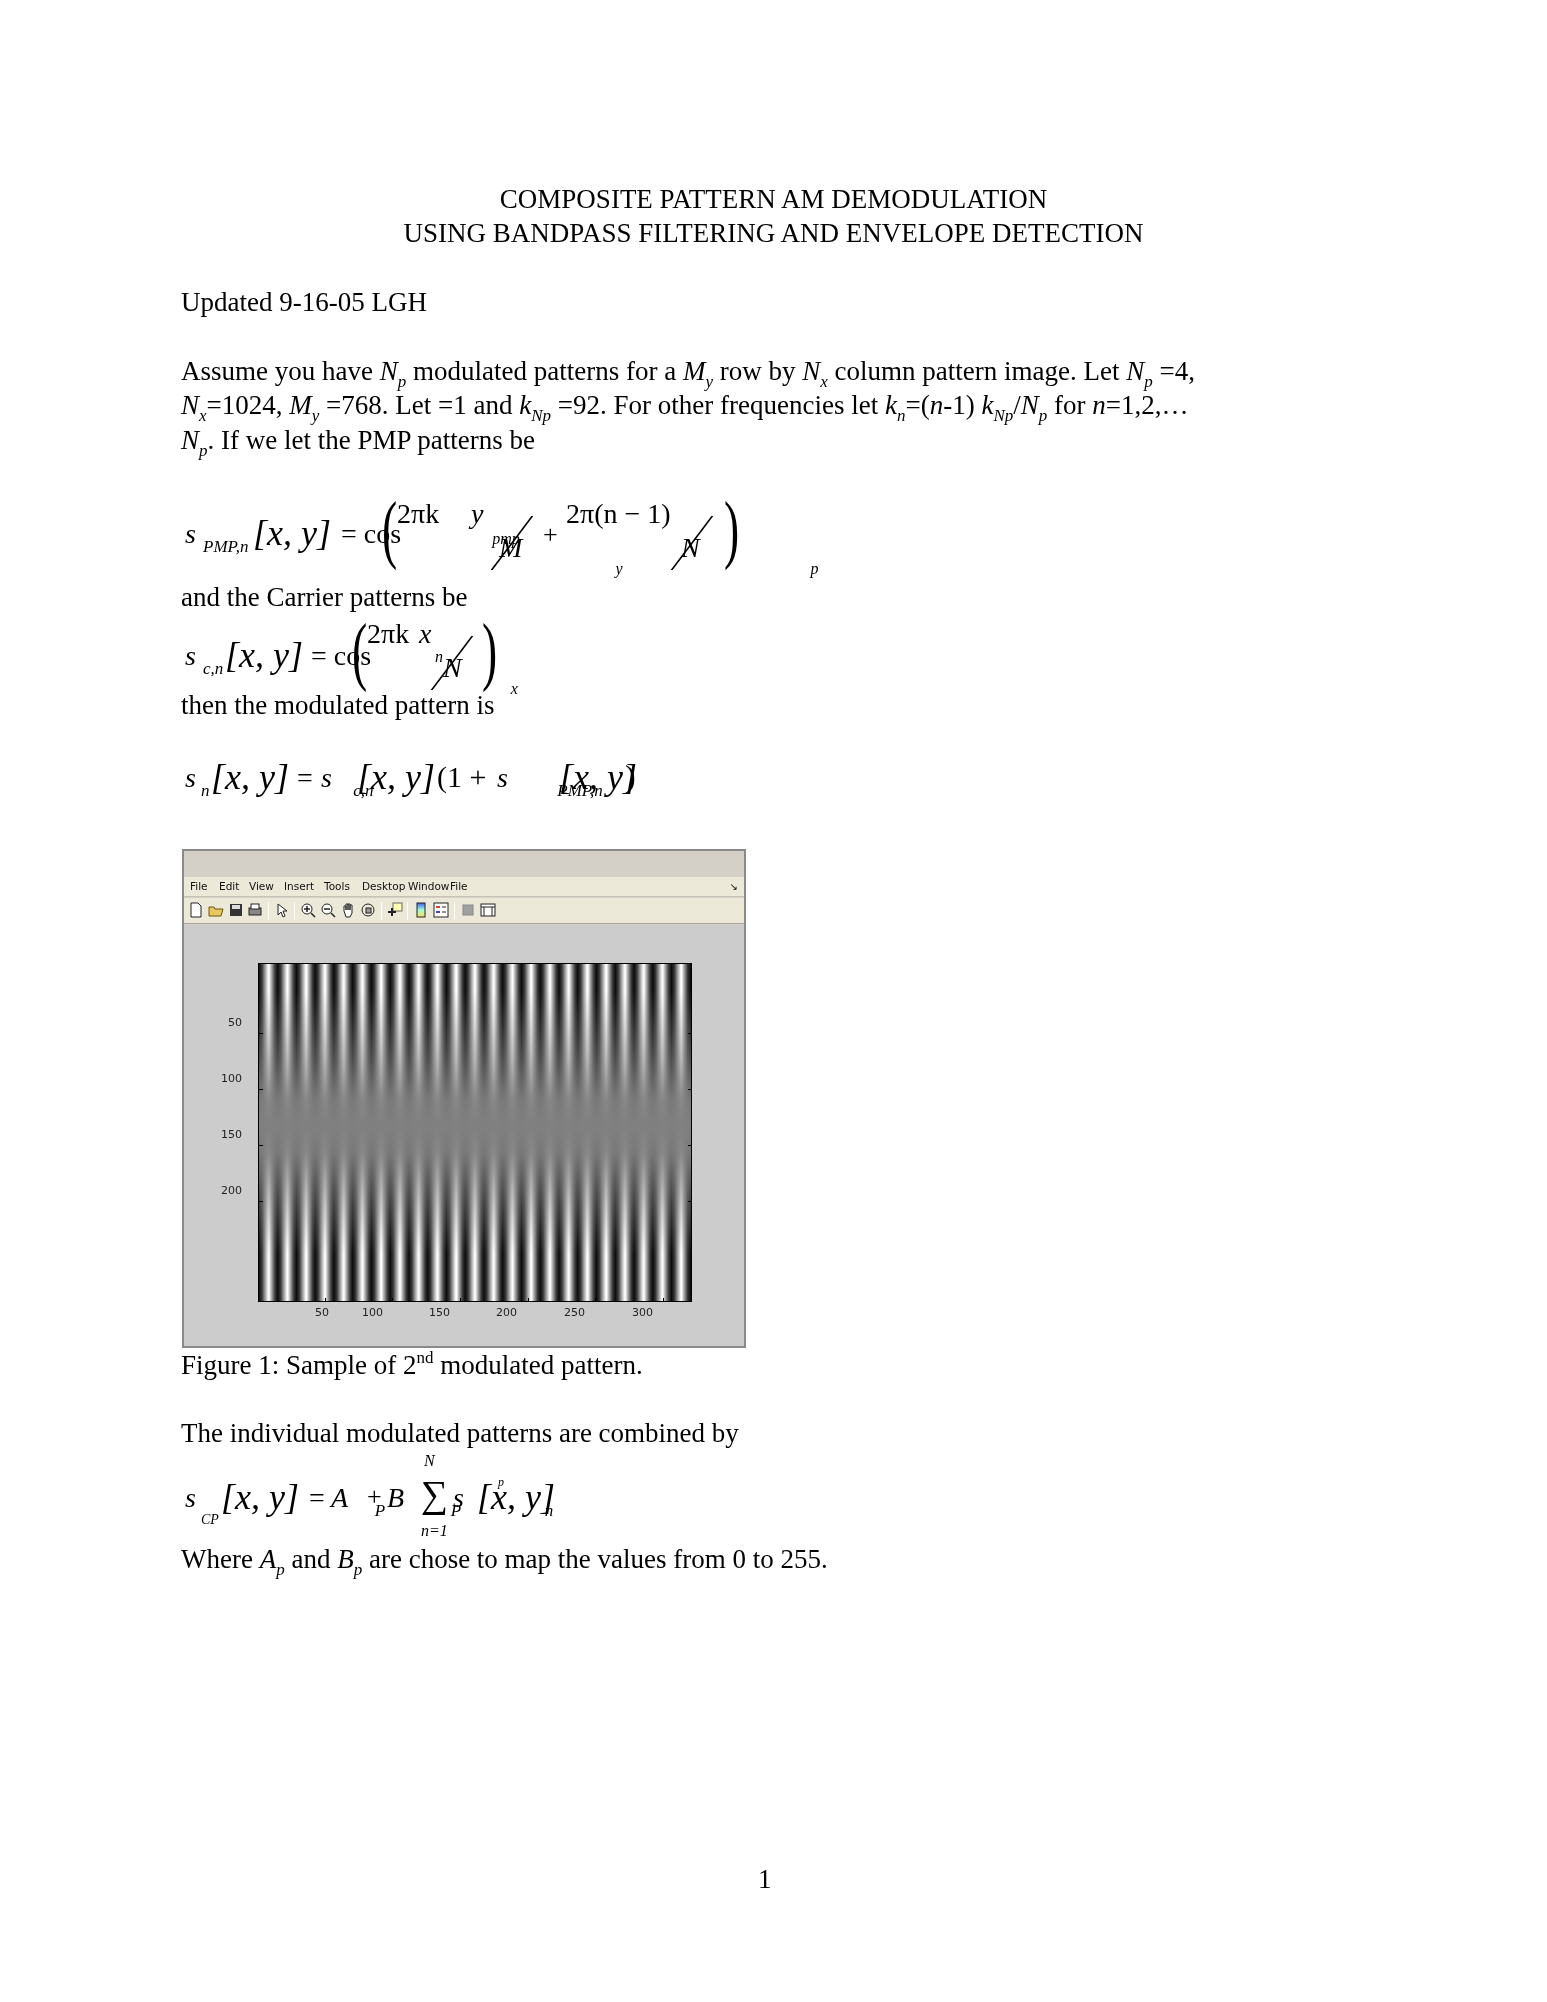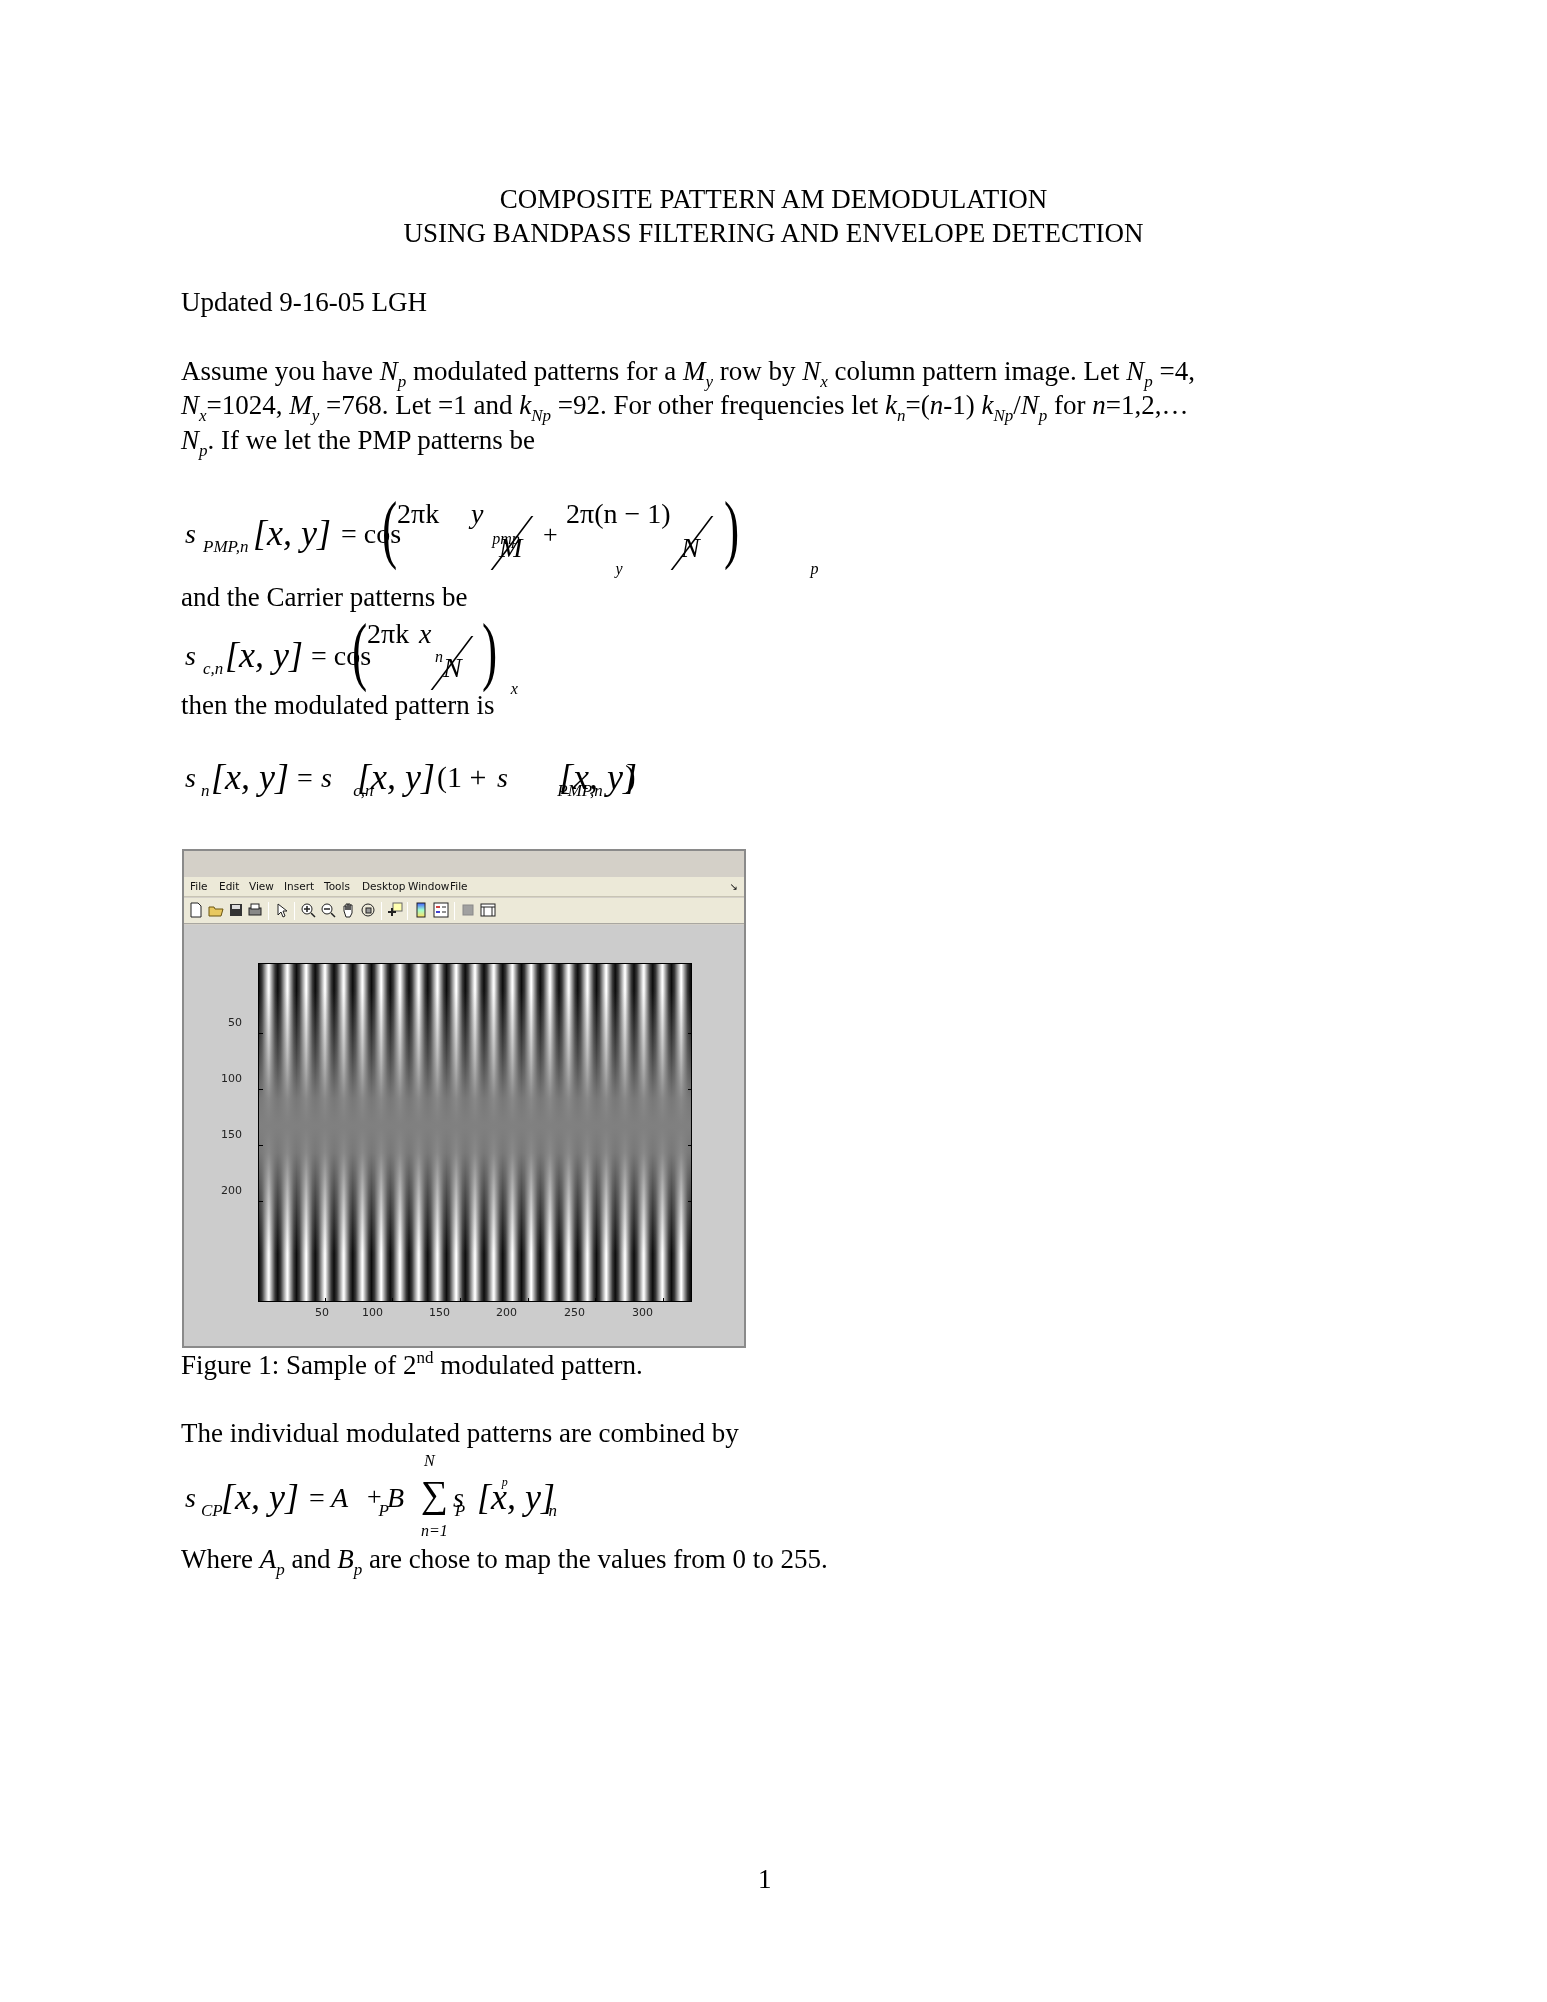--- a/index.html
+++ b/index.html
@@ -242,21 +242,21 @@
 </div>
 
 <div class="abs txt" style="left:181px; top:1348px;">
   <span>Figure 1: Sample of 2</span><span class="sup">nd</span><span> modulated pattern.</span>
 </div>
 
 <div class="abs txt" style="left:181px; top:1416px;">The individual modulated patterns are combined by</div>
 
 <div class="abs math" style="left:181px; top:1450px; width:380px; height:100px;">
   <span class="abs v" style="left:4px; top:32px; font-size:28px;">s</span>
-  <span class="abs s" style="left:20px; top:38px; font-size:17px;">CP</span>
+  <span class="abs s" style="left:20px; top:46px; font-size:14px;">CP</span>
   <span class="abs" style="left:40px; top:26px; font-size:36px; font-style:italic;">[x, y]</span>
   <span class="abs" style="left:128px; top:32px; font-size:28px;">=</span>
   <span class="abs v" style="left:150px; top:32px; font-size:28px;">A</span>
   <span class="abs s" style="left:168px; top:38px; font-size:17px;">P</span>
   <span class="abs" style="left:186px; top:32px; font-size:26px;">+</span>
   <span class="abs v" style="left:206px; top:32px; font-size:28px;">B</span>
   <span class="abs s" style="left:226px; top:38px; font-size:17px;">P</span>
   <span class="abs v" style="left:243px; top:2px; font-size:16px;">N</span>
   <span class="abs s" style="left:255px; top:8px; font-size:12px;">p</span>
   <span class="abs" style="left:240px; top:22px; font-size:38px;">∑</span>

